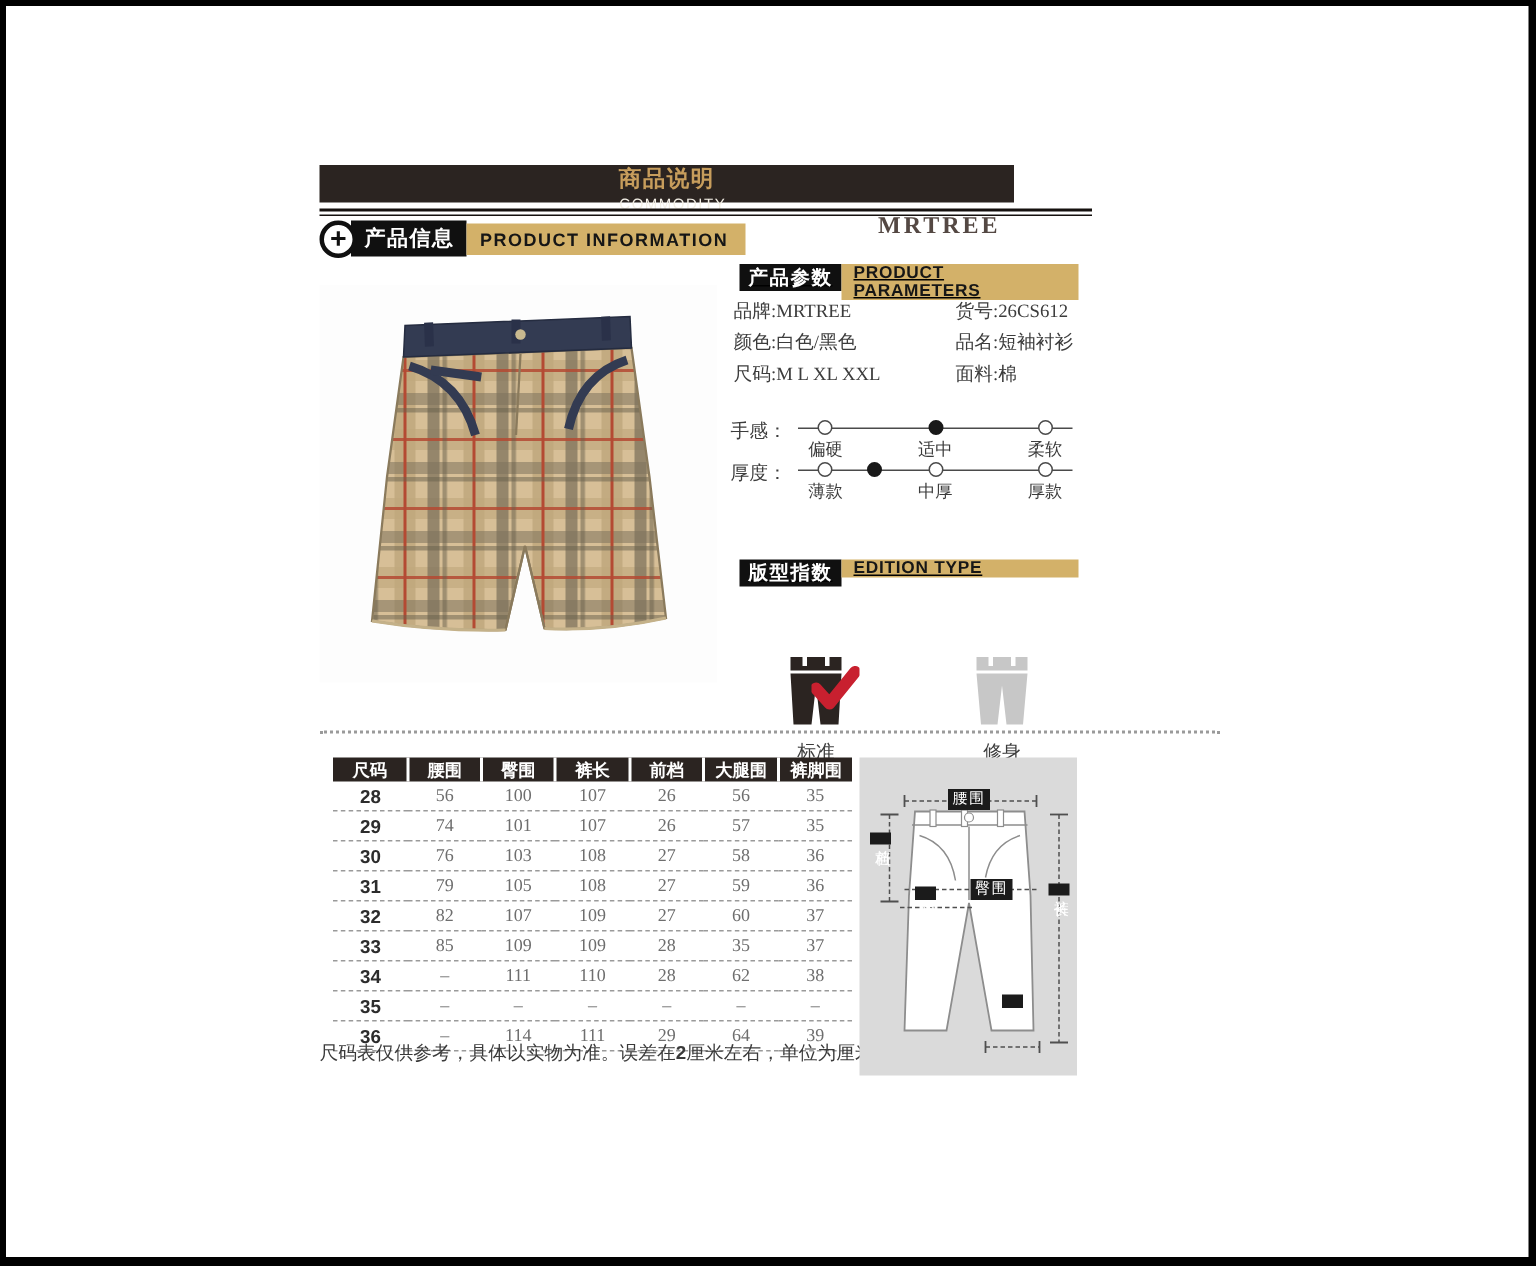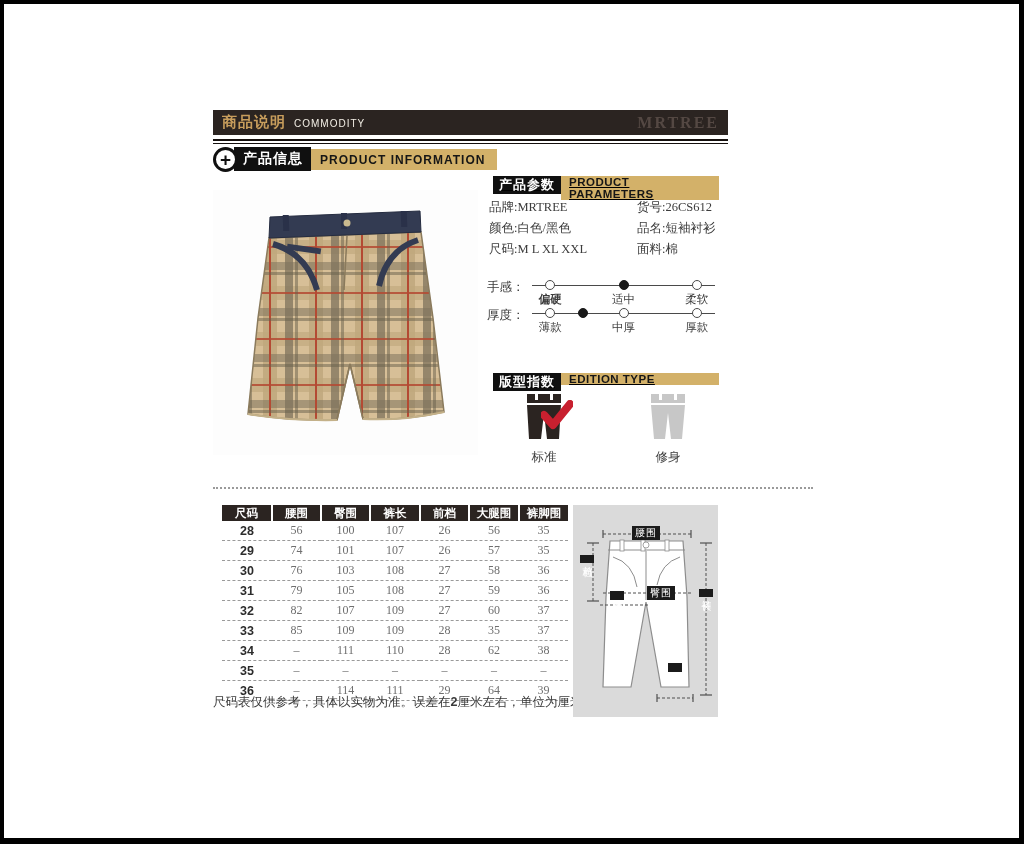--- a/index.html
+++ b/index.html
@@ -1,20 +1,20 @@
 <!DOCTYPE html>
 <html><head>
 <meta charset="utf-8">
 <style>
   html,body{margin:0;padding:0;background:#000;}
   .stage{position:relative;width:1024px;height:844px;background:#000;font-family:"Liberation Sans",sans-serif;overflow:hidden;}
   .canvas{position:absolute;left:4px;top:4px;width:1015px;height:834px;background:#ffffff;}
 
   
-  .topbar{position:absolute;left:213px;top:110px;width:515px;height:25px;background:#2b2421;display:flex;align-items:center;padding:0 9px;box-sizing:border-box;}
+  .topbar{position:absolute;left:213px;top:110px;width:463px;height:25px;background:#2b2421;display:flex;align-items:center;padding:0 9px;box-sizing:border-box;flex-direction:column;}
   .topbar-cn{color:#c79d5c;font-weight:bold;font-size:15px;letter-spacing:1px;font-family:"Liberation Serif",serif;}
   .topbar-en{color:#f3efe6;font-size:10px;letter-spacing:1px;margin-left:8px;margin-top:2px;}
   .topbar-brand{margin-left:auto;color:#544843;font-family:"Liberation Serif",serif;font-weight:bold;font-size:16px;letter-spacing:2px;}
   .rule1{position:absolute;left:213px;top:139px;width:515px;height:2px;background:#15100e;}
   .rule2{position:absolute;left:213px;top:143px;width:515px;height:1px;background:#15100e;}
 
   
   .info-header{position:absolute;left:213px;top:148px;height:22px;display:flex;align-items:center;}
   .plus-icon{width:19px;height:19px;border:3px solid #101010;border-radius:50%;background:#fff;color:#101010;display:flex;align-items:center;justify-content:center;font-size:19px;font-weight:900;line-height:1;z-index:2;}
   .info-cn{background:#101010;color:#fff;font-weight:bold;font-size:14px;padding:3px 8px 3px 9px;margin-left:-4px;letter-spacing:1px;}
@@ -38,21 +38,21 @@
   .char-row{position:relative;height:28px;}
   .char-label{position:absolute;left:0;top:1px;font-family:"Liberation Serif",serif;font-size:12.5px;color:#3c3c3c;}
   .char-track{position:absolute;left:45px;right:2px;top:0;height:28px;}
   .char-line{position:absolute;left:0;right:0;top:7px;height:1px;background:#4a4a4a;}
   .char-dot{position:absolute;top:2px;width:8px;height:8px;border:1.5px solid #4a4a4a;border-radius:50%;background:#fff;transform:translateX(-50%);}
   .char-dot.filled{background:#191919;border-color:#191919;}
   .char-stop-label{position:absolute;top:14px;transform:translateX(-50%);font-family:"Liberation Serif",serif;font-size:11.5px;color:#3c3c3c;white-space:nowrap;}
 
   
   .edition{position:absolute;left:513px;top:392px;display:flex;gap:62px;}
-  .ed-item{display:flex;flex-direction:column;align-items:center;width:62px;}
+  .ed-item{display:flex;flex-direction:column;align-items:center;width:62px;margin-top:44px;}
   .ed-icon{position:relative;width:40px;height:48px;}
   .ed-check{position:absolute;right:-9px;top:8px;width:32px;height:30px;}
   .ed-label{margin-top:9px;font-family:"Liberation Serif",serif;font-size:12.5px;color:#3c3c3c;}
 
   
   .dotted{position:absolute;left:213px;top:487px;width:600px;height:0;border-top:2px dotted #9a9a9a;}
 
   
   .size-table{position:absolute;left:222px;top:505px;width:346px;border-collapse:collapse;table-layout:fixed;}
   .size-table th{background:#2b2421;color:#fff;font-size:11.5px;font-weight:bold;font-family:"Liberation Serif",serif;height:16px;border-left:2px solid #fff;padding:0;}
@@ -140,21 +140,21 @@
       <div>尺码:M L XL XXL</div>
       <div>面料:棉</div>
     </div>
 
   <div class="char-rows">
       <div class="char-row">
         <span class="char-label">手感：</span>
         <span class="char-track">
           <span class="char-line"></span>
           <span class="char-dot" style="left: 10%;"></span>
-          <span class="char-stop-label" style="left: 10%; font-weight: bold;">偏硬</span>
+          <span class="char-stop-label" style="left: 10%;">偏硬</span>
           <span class="char-dot filled" style="left: 50%;"></span>
           <span class="char-stop-label" style="left: 50%;">适中</span>
           <span class="char-dot" style="left: 90%;"></span>
           <span class="char-stop-label" style="left: 90%;">柔软</span>
         </span>
       </div>
       <div class="char-row">
         <span class="char-label">厚度：</span>
         <span class="char-track">
           <span class="char-line"></span>

